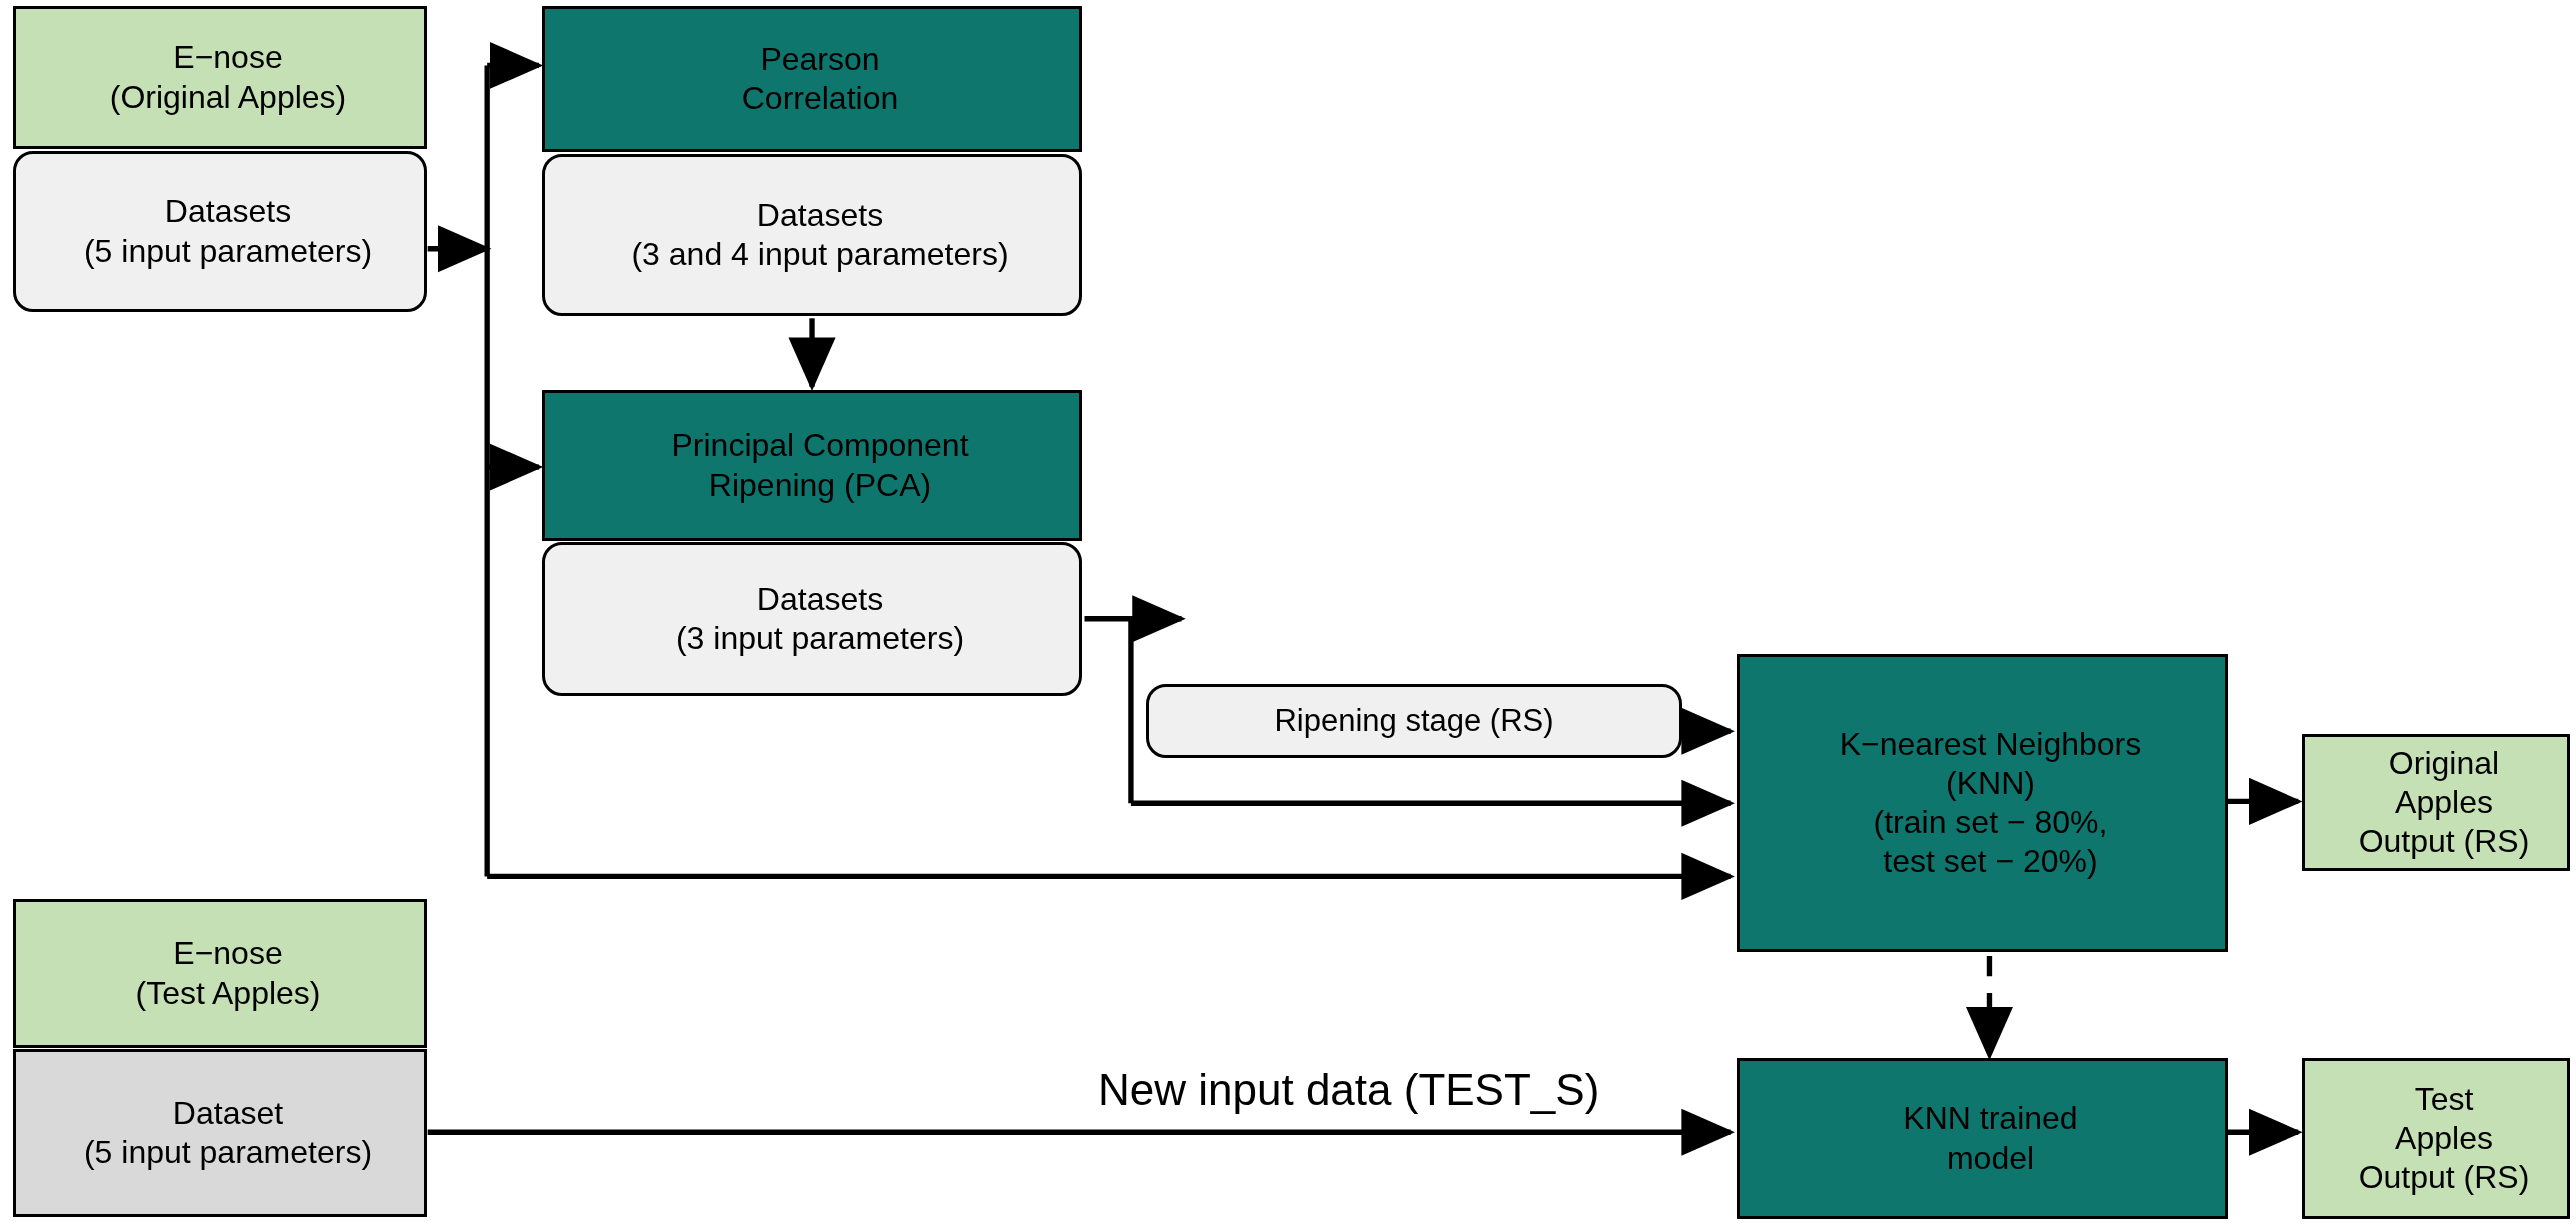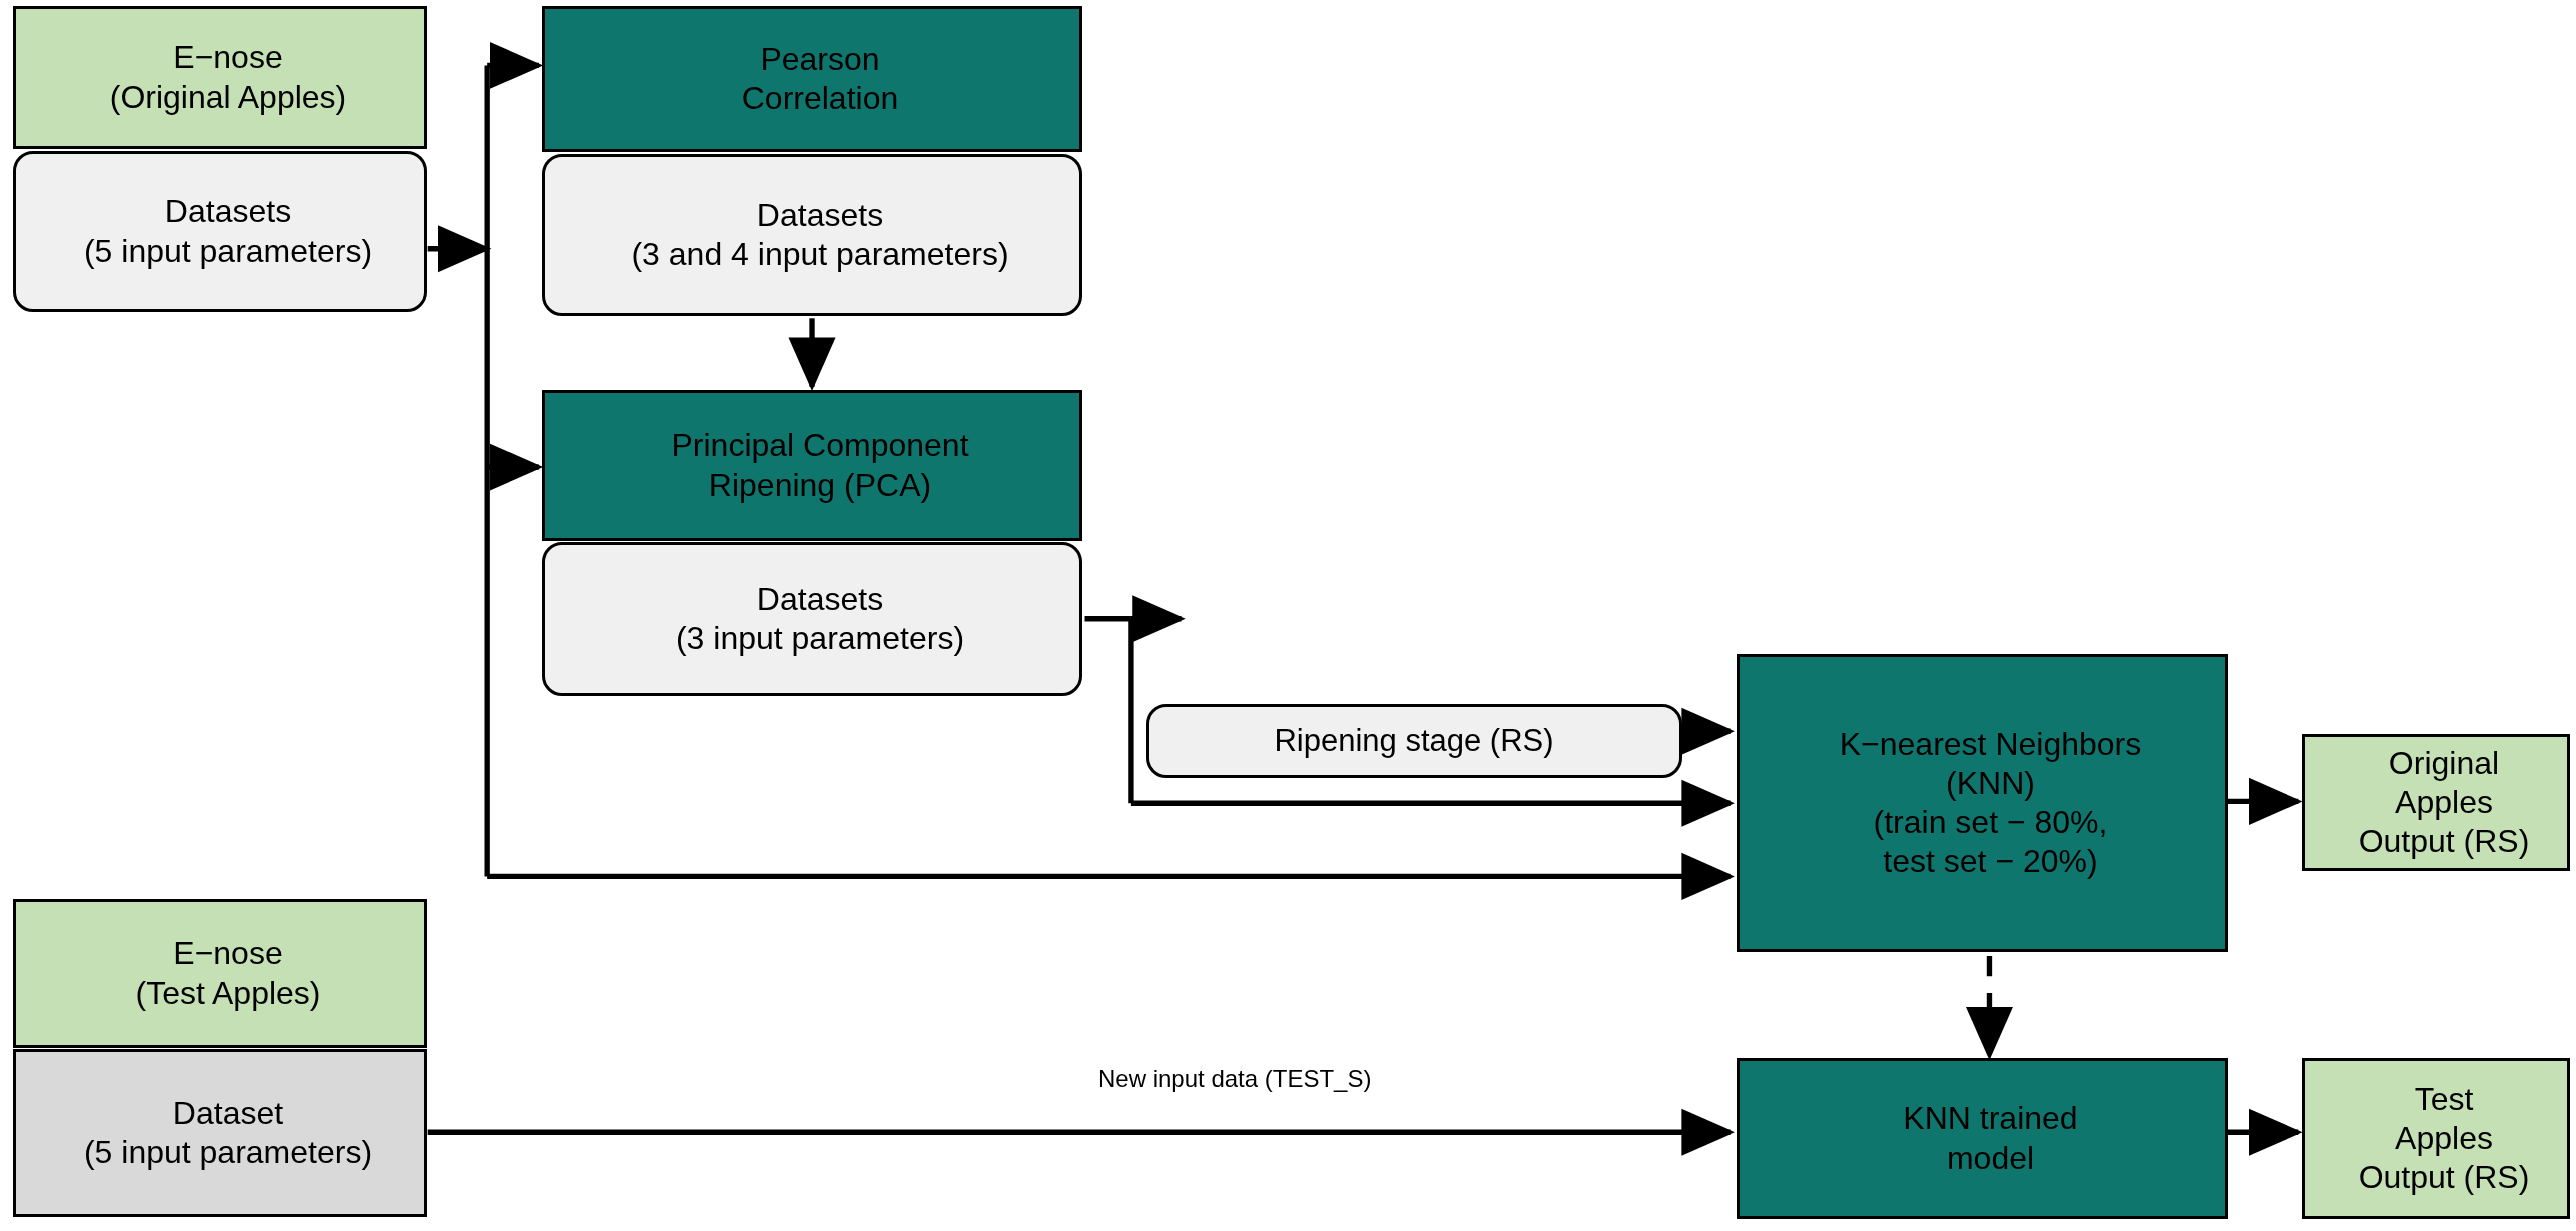--- a/index.html
+++ b/index.html
@@ -46,21 +46,21 @@
   #edges {
     position: absolute;
     left: 0; top: 0;
     width: 2576px;
     height: 1231px;
     z-index: 1;
     pointer-events: none;
   }
   .edge-label {
     position: absolute;
-    font-size: 24px;
+    font-size: 44px;
     color: #000000;
     white-space: nowrap;
     z-index: 4;
   }
 </style>
 </head>
 <body>
 
 <div id="stage">
 
@@ -128,21 +128,21 @@
     <span class="line">Principal Component</span>
     <span class="line">Ripening (PCA)</span>
   </div>
 
   <div class="node fill-gray t-big" style="left:542px; top:542px; width:540px; height:154px;">
     <span class="line">Datasets</span>
     <span class="line">(3 input parameters)</span>
   </div>
 
 
-  <div class="node fill-gray t-mid" style="left:1146px; top:704px; width:536px; height:74px;justify-content:center;">
+  <div class="node fill-gray t-mid" style="left:1146px; top:684px; width:536px; height:74px;justify-content:center;">
     <span class="line">Ripening stage (RS)</span>
   </div>
 
   <div class="node fill-peach t-big" style="left:1737px; top:654px; width:491px; height:298px;">
     <span class="line">K−nearest Neighbors</span>
     <span class="line">(KNN)</span>
     <span class="line">(train set − 80%,</span>
     <span class="line">test set − 20%)</span>
   </div>
 

